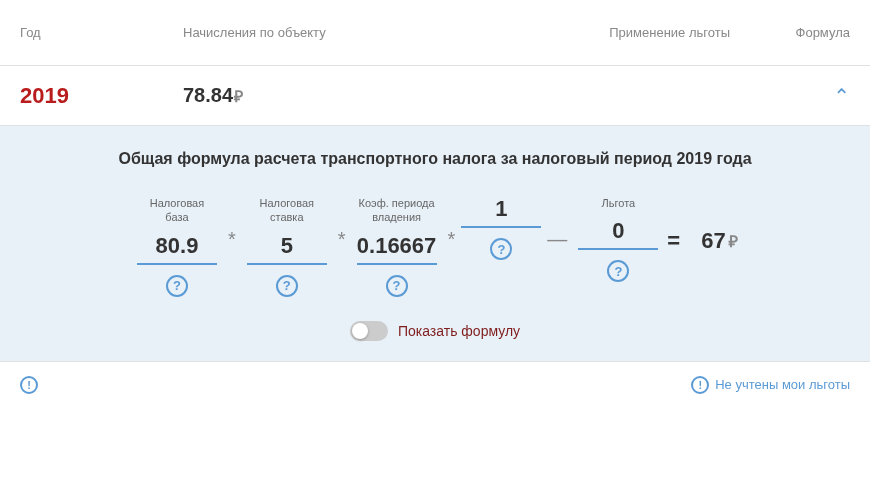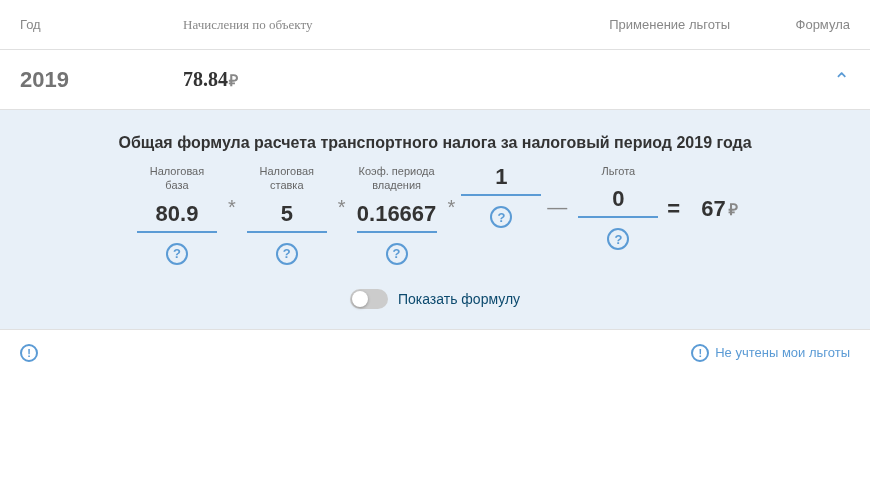--- a/index.html
+++ b/index.html
@@ -10,45 +10,45 @@
       height: 500px;
       overflow: hidden;
       color: #333;
     }
 
     
     .table-header {
       display: flex;
       align-items: center;
       padding: 0 20px;
-      height: 50px;
+      height: 66px;
       border-bottom: 1px solid #e0e0e0;
     }
     .col-year { width: 163px; }
-    .col-accruals { flex: 1; font-family: Liberation Serif, serif; }
+    .col-accruals { flex: 1; }
     .col-benefit { width: 220px; text-align: right; }
     .col-formula { width: 120px; text-align: right; }
     .header-label {
       font-size: 13px;
       color: #888;
       font-weight: 400;
     }
 
     
     .table-row {
       display: flex;
       align-items: center;
       padding: 0 20px;
       height: 60px;
       border-bottom: 1px solid #e0e0e0;
     }
     .year-value {
       font-size: 22px;
       font-weight: 600;
-      color: #737373;
+      color: #b91c1c;
       width: 163px;
     }
     .accruals-value {
       flex: 1;
       font-size: 20px;
       font-weight: 600;
       color: #333;
     }
     .ruble {
       font-size: 16px;
@@ -73,21 +73,21 @@
     .formula-section {
       background: #e8f0f8;
       padding: 24px 20px 20px;
       margin: 0;
     }
     .formula-title {
       text-align: center;
       font-size: 16px;
       font-weight: 700;
       color: #333;
-      margin-bottom: 12px;
+      margin-bottom: 28px;
     }
 
     .formula-calc {
       display: flex;
       align-items: flex-start;
       justify-content: center;
       gap: 0;
     }
 
     .formula-col {
@@ -183,21 +183,21 @@
       top: 2px;
       width: 16px;
       height: 16px;
       border-radius: 50%;
       background: #fff;
       box-shadow: 0 1px 3px rgba(0,0,0,0.3);
     }
 
     .toggle-label {
       font-size: 14px;
-      color: #0c4a6e;
+      color: #7f1d1d;
     }
 
     
     .footer-row {
       display: flex;
       align-items: center;
       justify-content: space-between;
       padding: 14px 20px;
       border-top: 1px solid #e0e0e0;
       background: #fff;

